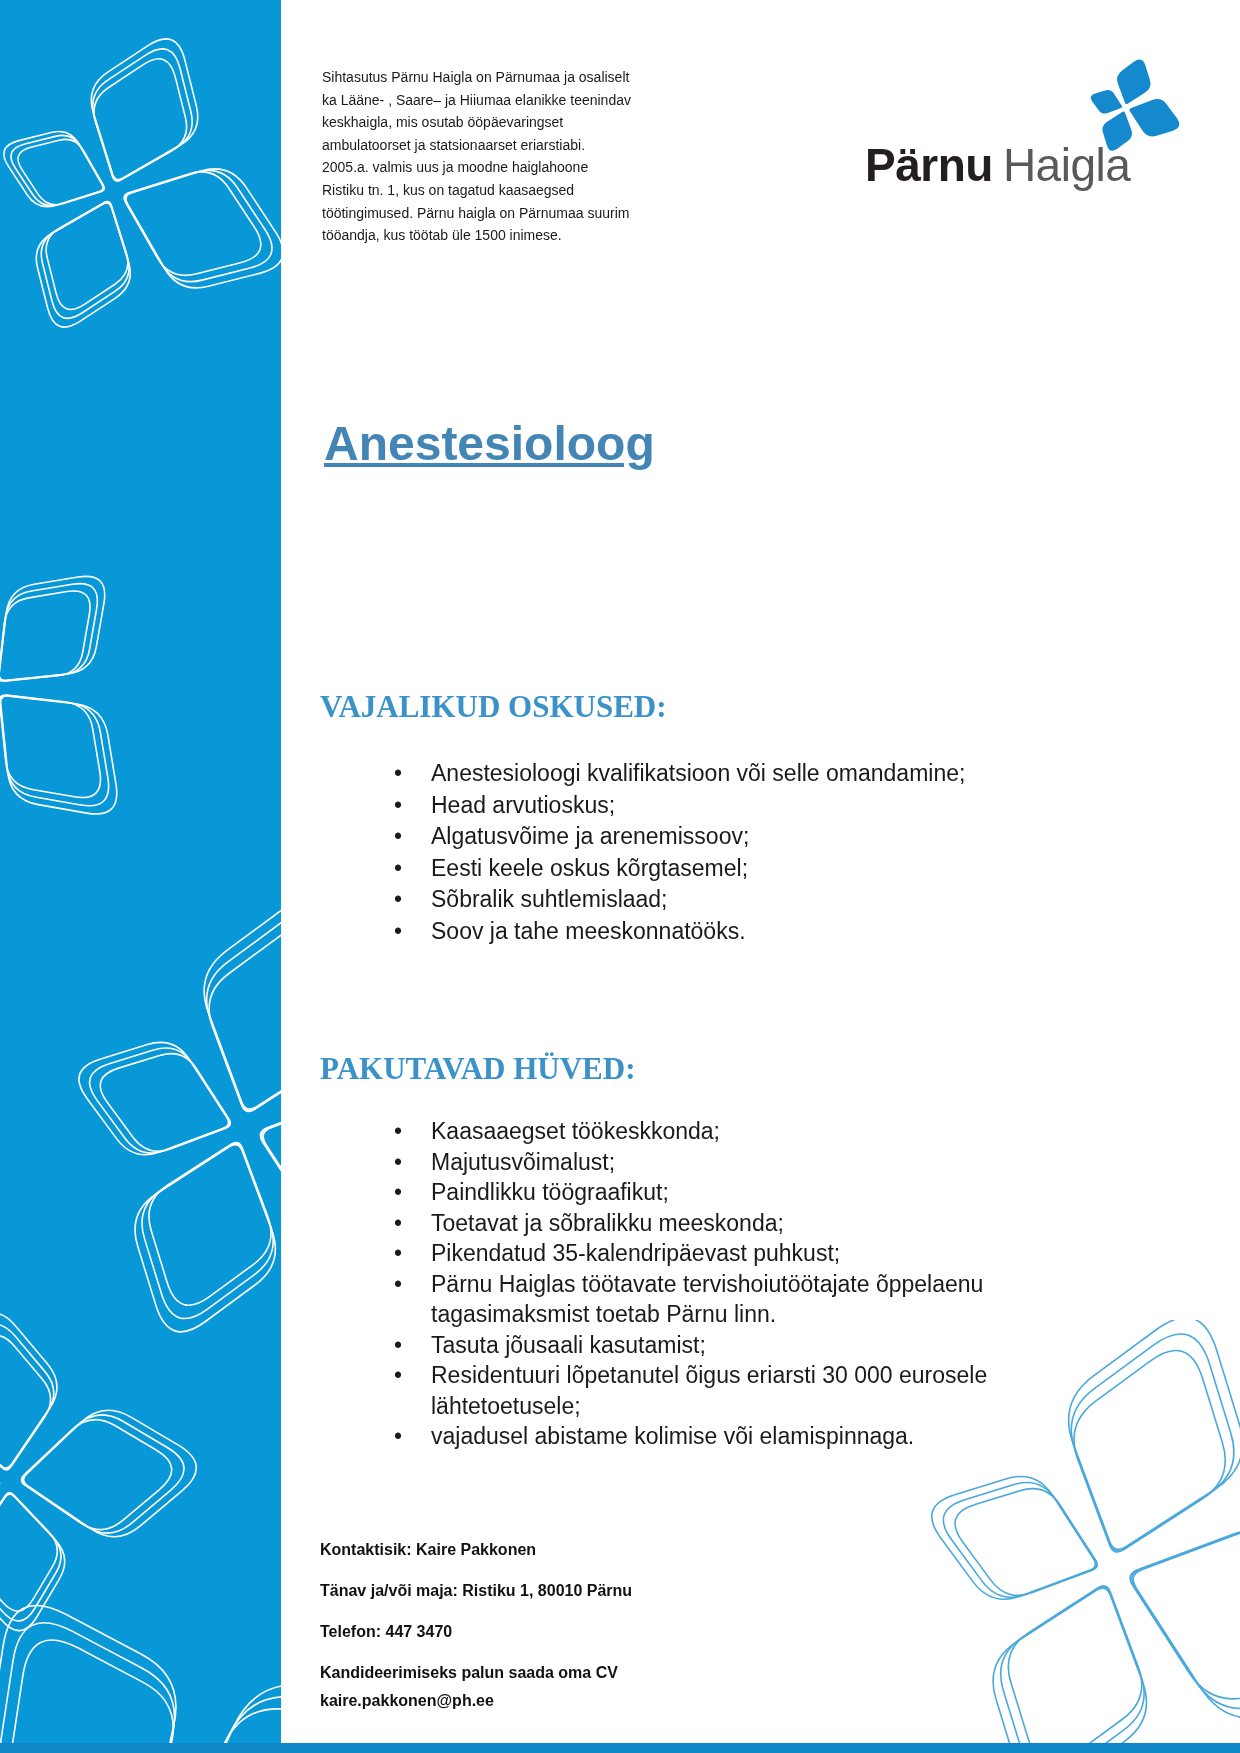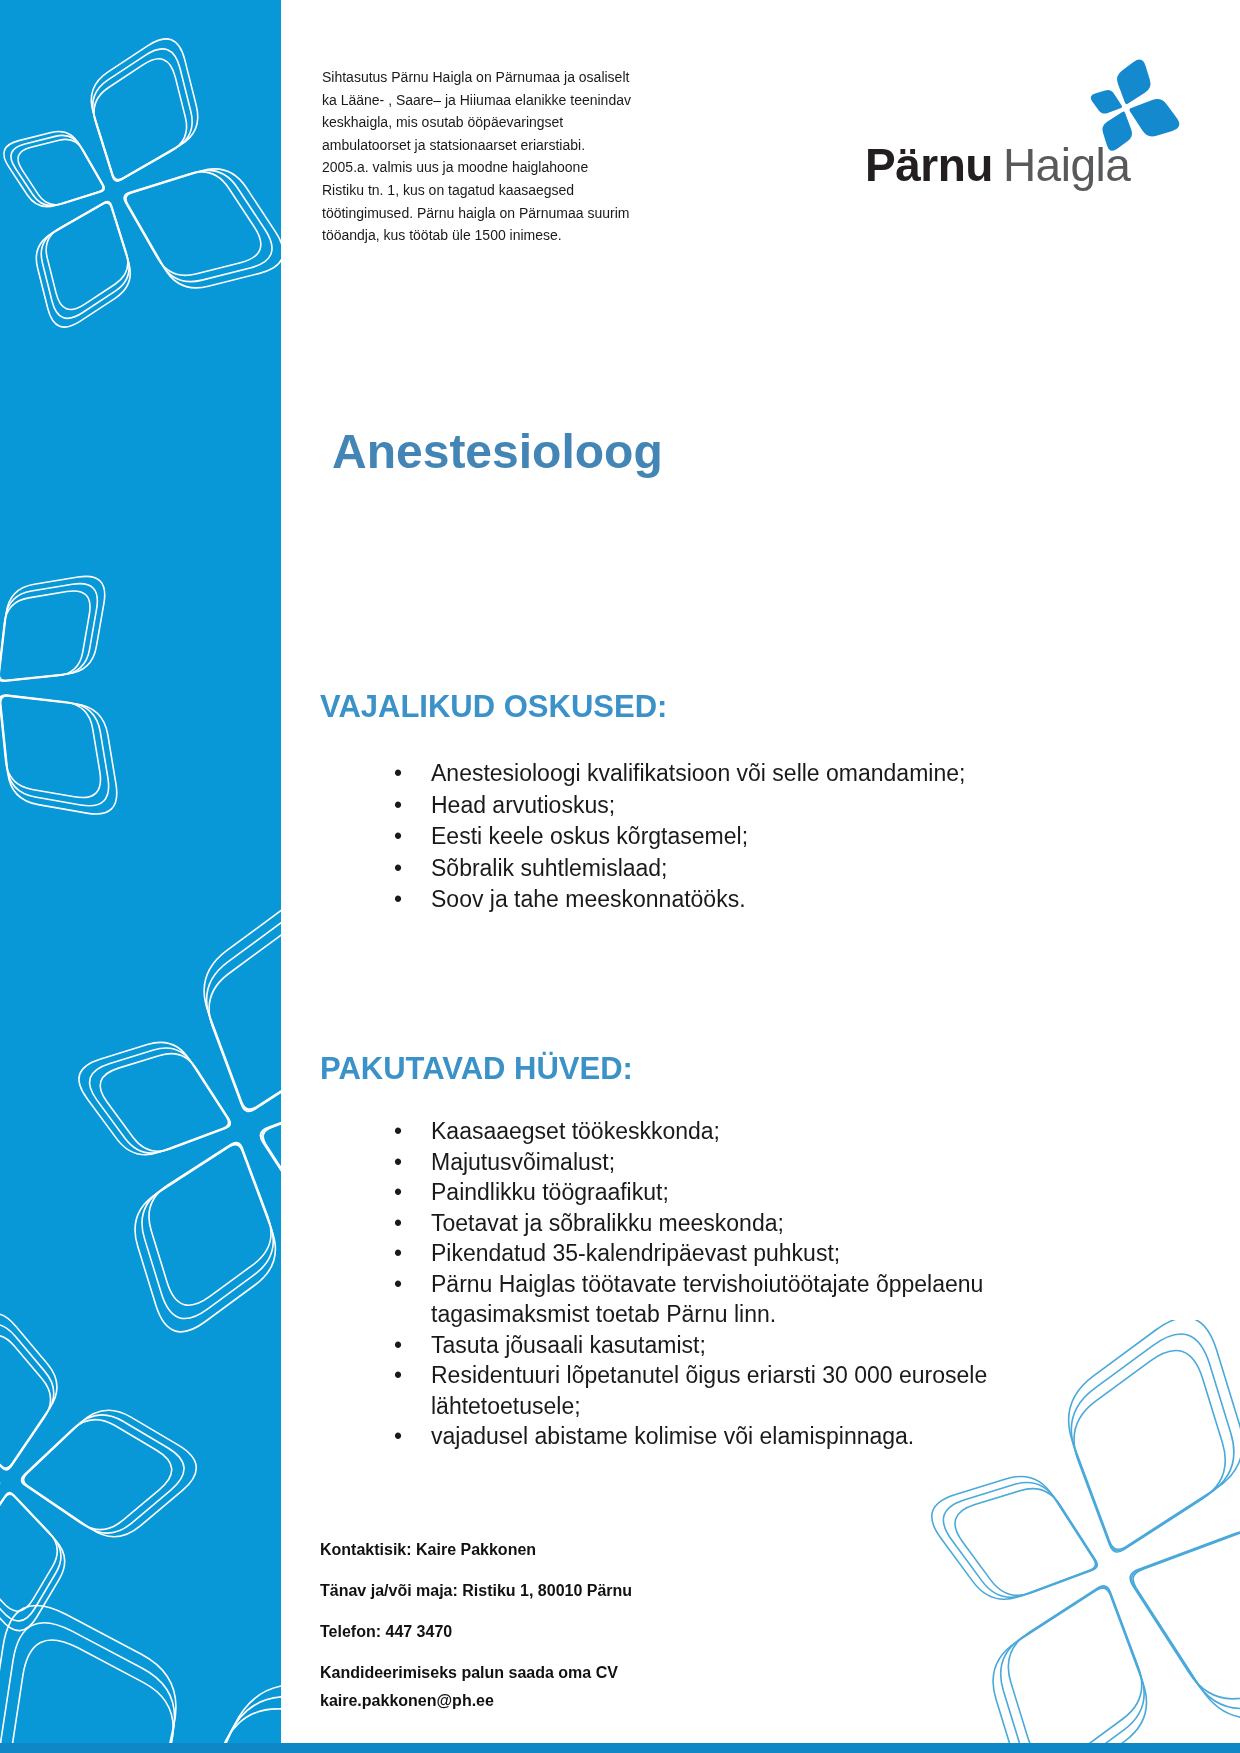--- a/index.html
+++ b/index.html
@@ -31,21 +31,21 @@
   
   .logo-mark{position:absolute;left:1060px;top:43px;z-index:2;}
   .logo-text{position:absolute;left:865px;top:138px;font-size:46px;letter-spacing:-0.5px;white-space:nowrap;z-index:2;}
   .logo-text .bold{font-weight:bold;color:#231F20;}
   .logo-text .light{font-weight:normal;color:var(--logo-gray);margin-left:10px;}
 
   
   .intro{position:absolute;left:322px;top:66px;width:460px;font-size:14px;line-height:22.6px;white-space:pre-line;}
   .job-title{position:absolute;left:320px;top:414px;font-size:48px;font-weight:bold;color:var(--title-blue);line-height:1.1;}
   .job-summary{position:absolute;left:322px;top:480px;width:720px;font-size:23px;line-height:31px;white-space:pre-line;}
-  .section-heading{position:absolute;left:320px;font-size:31px;font-weight:bold;color:var(--heading-blue);line-height:1.1;white-space:nowrap;}
+  .section-heading{position:absolute;left:320px;font-size:31px;font-weight:bold;color:var(--heading-blue);line-height:1.1;white-space:nowrap;font-family:Liberation Serif, serif;}
   .h-skills{top:690px;}
   .h-benefits{top:1052px;}
   ul.bullets{position:absolute;left:320px;margin:16px;padding:0;list-style:none;width:830px;}
   .skills{top:742px;}
   .skills li{line-height:31.5px;}
   .benefits{top:1100px;}
   .benefits li{line-height:30.5px;}
   ul.bullets li{position:relative;padding-left:95px;font-size:23px;white-space:pre-line;}
   ul.bullets li::before{content:"\2022";position:absolute;left:58px;top:0;}
 
@@ -106,26 +106,27 @@
 
   <div class="intro">Sihtasutus Pärnu Haigla on Pärnumaa ja osaliselt
 ka Lääne- , Saare– ja Hiiumaa elanikke teenindav
 keskhaigla, mis osutab ööpäevaringset
 ambulatoorset ja statsionaarset eriarstiabi.
 2005.a. valmis uus ja moodne haiglahoone
 Ristiku tn. 1, kus on tagatud kaasaegsed
 töötingimused. Pärnu haigla on Pärnumaa suurim
 tööandja, kus töötab üle 1500 inimese.</div>
 
-  <h1 class="job-title" style="margin:12px;">Anestesioloog</h1>
+  <h1 class="job-title" style="margin:4px;text-decoration:underline;">Anestesioloog</h1>
 
   <h2 class="section-heading h-skills" style="margin:0;">VAJALIKUD OSKUSED:</h2>
   <ul class="bullets skills">
     <li>Anestesioloogi kvalifikatsioon või selle omandamine;</li>
     <li>Head arvutioskus;</li>
+    <li>Algatusvõime ja arenemissoov;</li>
     <li>Eesti keele oskus kõrgtasemel;</li>
     <li>Sõbralik suhtlemislaad;</li>
     <li>Soov ja tahe meeskonnatööks.</li>
   </ul>
 
   <h2 class="section-heading h-benefits" style="margin:0;">PAKUTAVAD HÜVED:</h2>
   <ul class="bullets benefits">
     <li>Kaasaaegset töökeskkonda;</li>
     <li>Majutusvõimalust;</li>
     <li>Paindlikku töögraafikut;</li>

